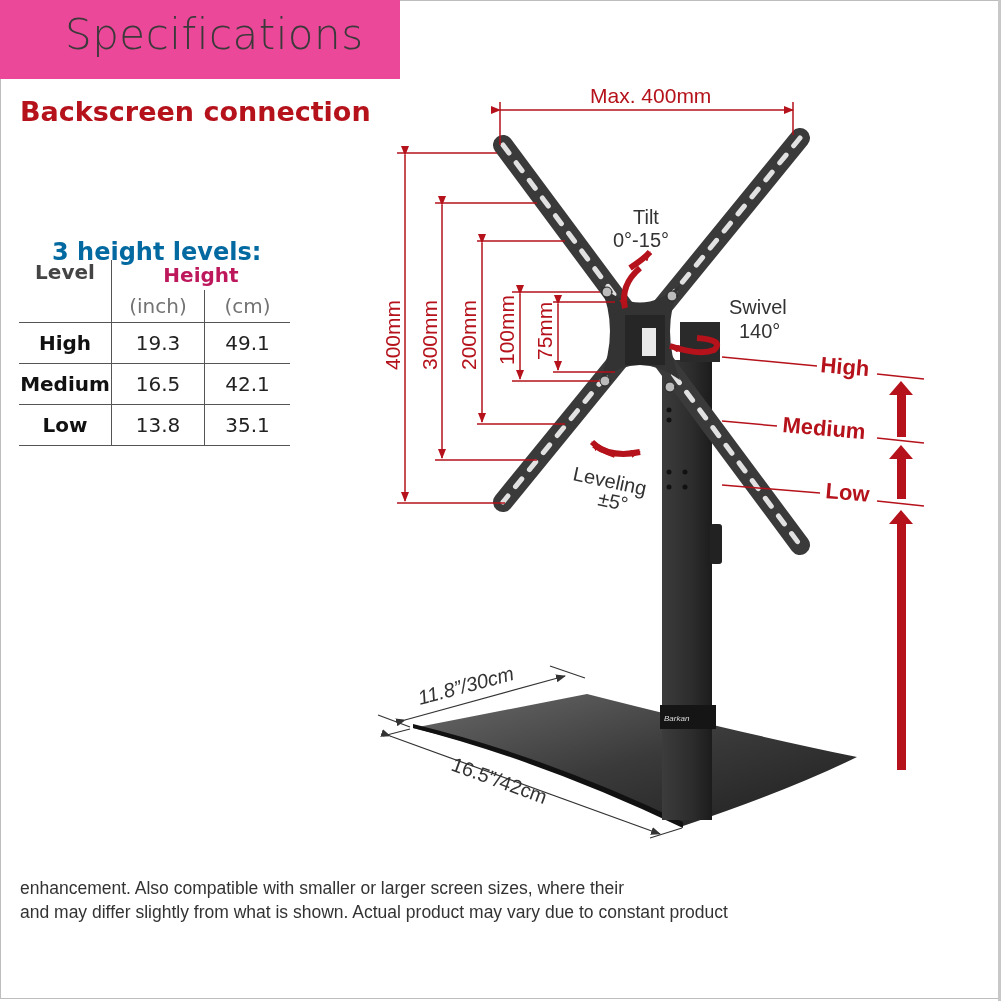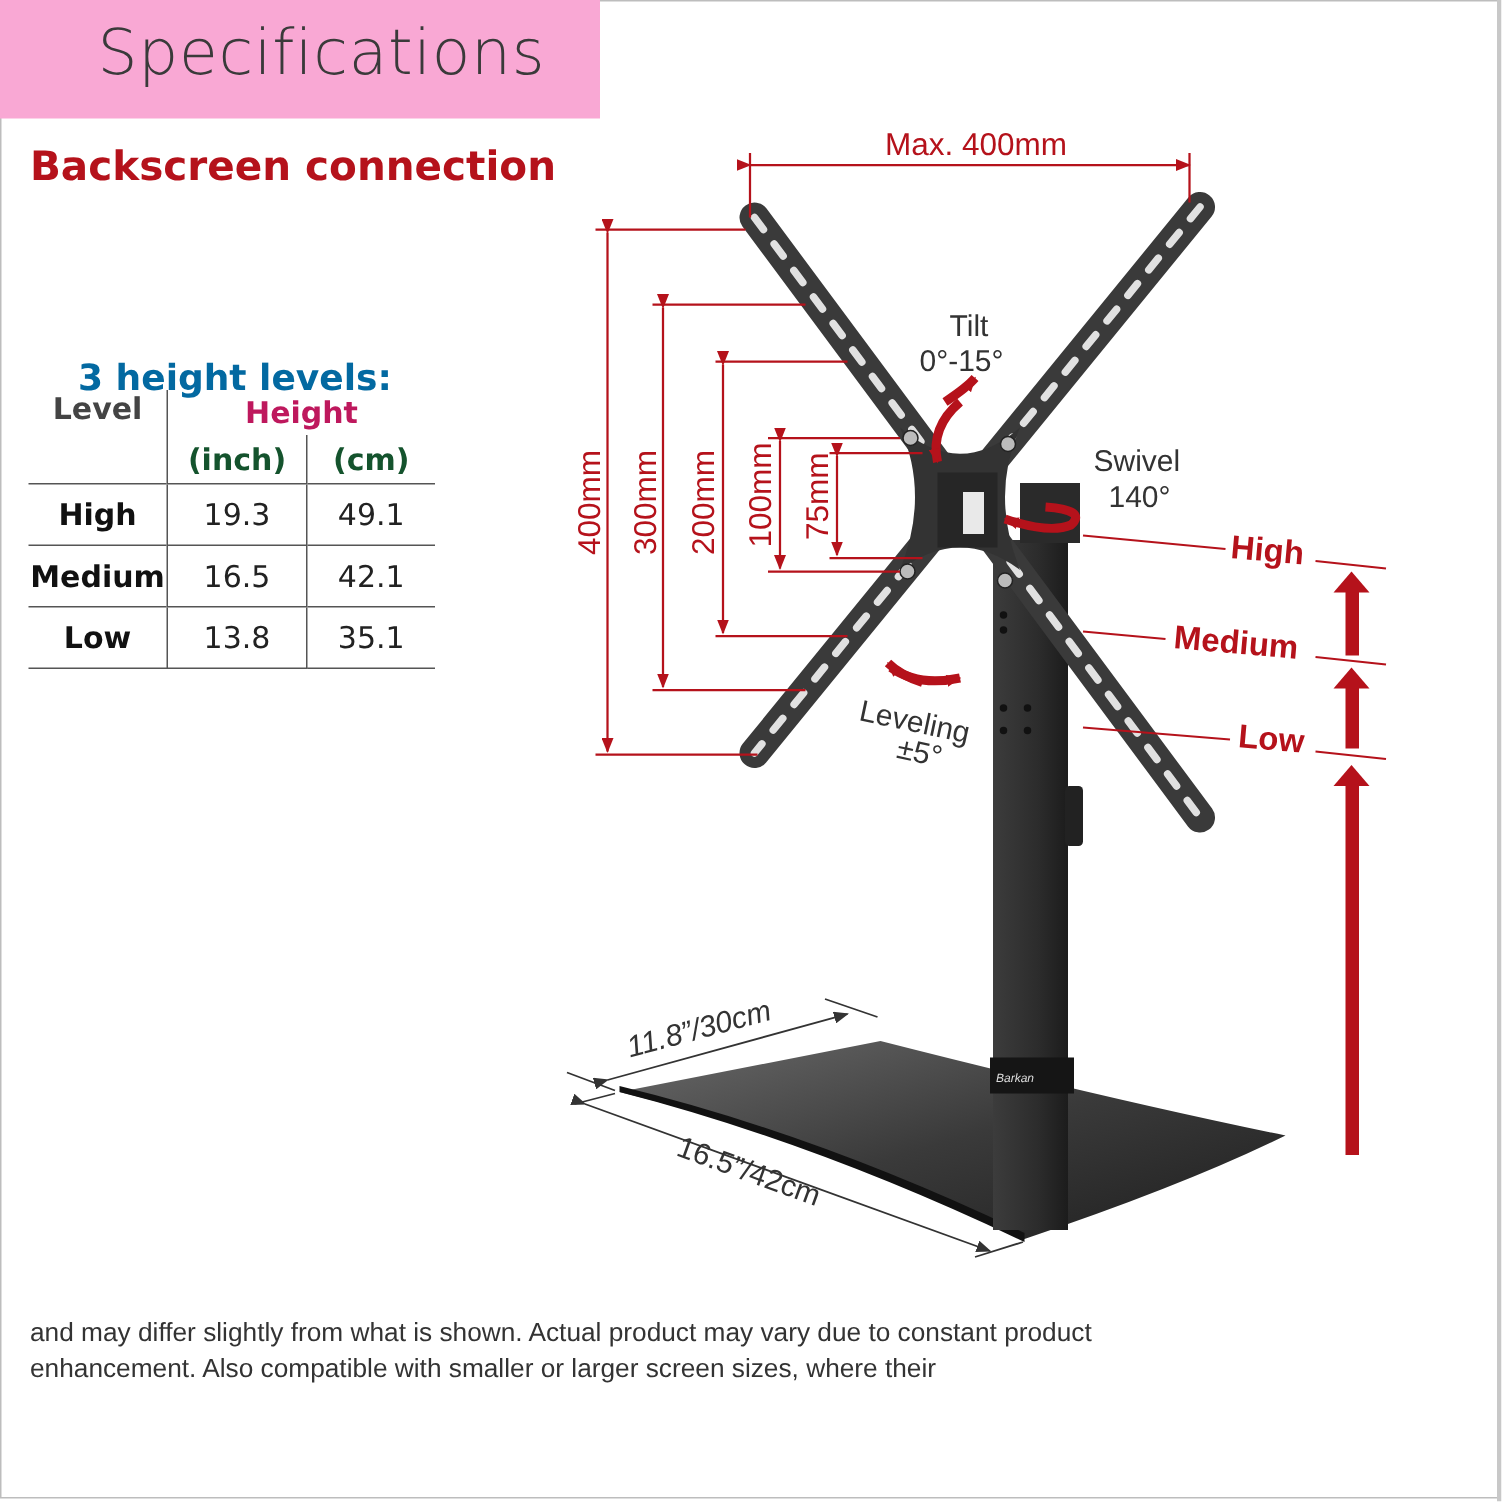--- a/index.html
+++ b/index.html
@@ -1,28 +1,28 @@
 <!DOCTYPE html>
 <html><head>
   <meta charset="utf-8">
   <style>
     html, body { margin:0; padding:0; }
     body { width:1001px; height:1001px; background:#fff; position:relative; overflow:hidden;
            font-family:"DejaVu Sans", sans-serif; }
     .frame { position:absolute; left:0; top:0; width:999px; height:999px; border:1px solid #bdbdbd; box-sizing:border-box; }
     .frame-right { position:absolute; right:0; top:0; width:3px; height:1001px; background:#c8c8c8; }
-    .header-band { position:absolute; left:0; top:0; width:400px; height:79px; background:#f9a8d4; }
+    .header-band { position:absolute; left:0; top:0; width:400px; height:79px; background:#ec4899; }
     .header-title { position:absolute; left:65px; top:10px; font-size:42px; color:#3a3a3a; letter-spacing:0.5px; font-weight:300; }
     .red-head { position:absolute; left:20px; top:94px; font-size:27px; line-height:36px; font-weight:bold; color:#b5121b; }
     .levels-title { position:absolute; left:52px; top:238px; font-size:24px; font-weight:bold; color:#0369a1; }
     table.levels { position:absolute; left:19px; top:260px; border-collapse:collapse; font-size:20px; color:#222; }
     table.levels td, table.levels th { text-align:center; padding:0; }
     .th-level { width:92px; font-weight:bold; color:#444; vertical-align:top; height:30px; border-right:1px solid #555; }
     .th-height { font-weight:bold; color:#be185d; height:30px; }
-    .th-sub { font-weight:bold; color:#14532d; height:32px; }
+    .th-sub { font-weight:normal; color:#737373; height:32px; }
     .th-inch { width:92px; border-right:1px solid #555; }
     .th-cm { width:85px; }
     .row td { height:40px; border-top:1.5px solid #555; }
     .row td.lv { font-weight:bold; border-right:1px solid #555; color:#111; }
     .row td.in { border-right:1px solid #555; }
     .last td { border-bottom:1.5px solid #555; }
     .diagram { position:absolute; left:0; top:0; }
     .footer { position:absolute; left:20px; top:876px; width:960px; font-size:17.5px; line-height:24px; color:#333; font-family:"Liberation Sans", sans-serif; }
   </style>
 </head>
@@ -191,15 +191,15 @@
     <text transform="translate(597,505) rotate(12)" font-size="20" fill="#333">±5°</text>
     <text transform="translate(820,372) rotate(5)" font-size="22" font-weight="bold" fill="#b5121b">High</text>
     <text transform="translate(782,432) rotate(5)" font-size="22" font-weight="bold" fill="#b5121b">Medium</text>
     <text transform="translate(825,498) rotate(5)" font-size="22" font-weight="bold" fill="#b5121b">Low</text>
     <text transform="translate(420,705) rotate(-15)" font-size="20" fill="#333" font-style="italic">11.8”/30cm</text>
     <text transform="translate(450,770) rotate(20)" font-size="20" fill="#333">16.5”/42cm</text>
   </g>
 </svg>
 
 <div class="footer">
+  <div>enhancement. Also compatible with smaller or larger screen sizes, where their</div>
   <div>and may differ slightly from what is shown. Actual product may vary due to constant product</div>
-  <div>enhancement. Also compatible with smaller or larger screen sizes, where their</div>
 </div>
 
 </body></html>

